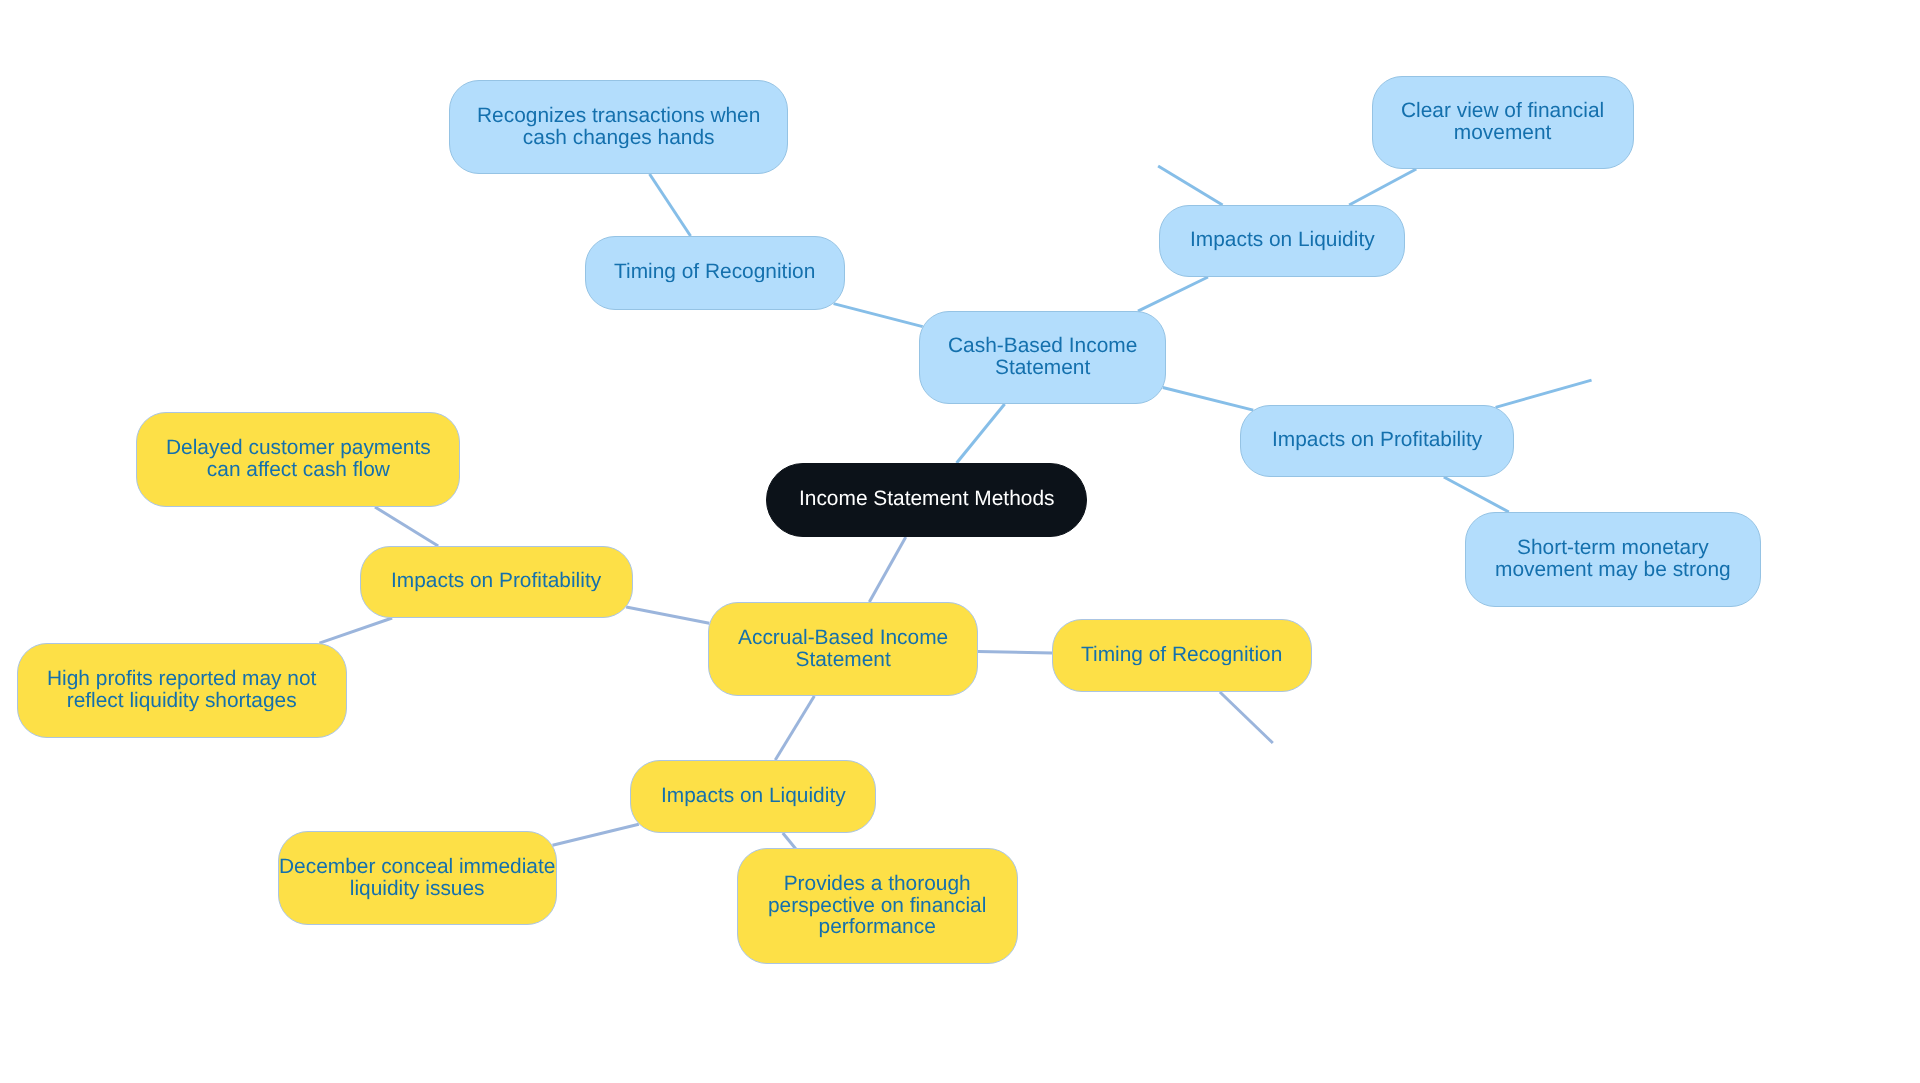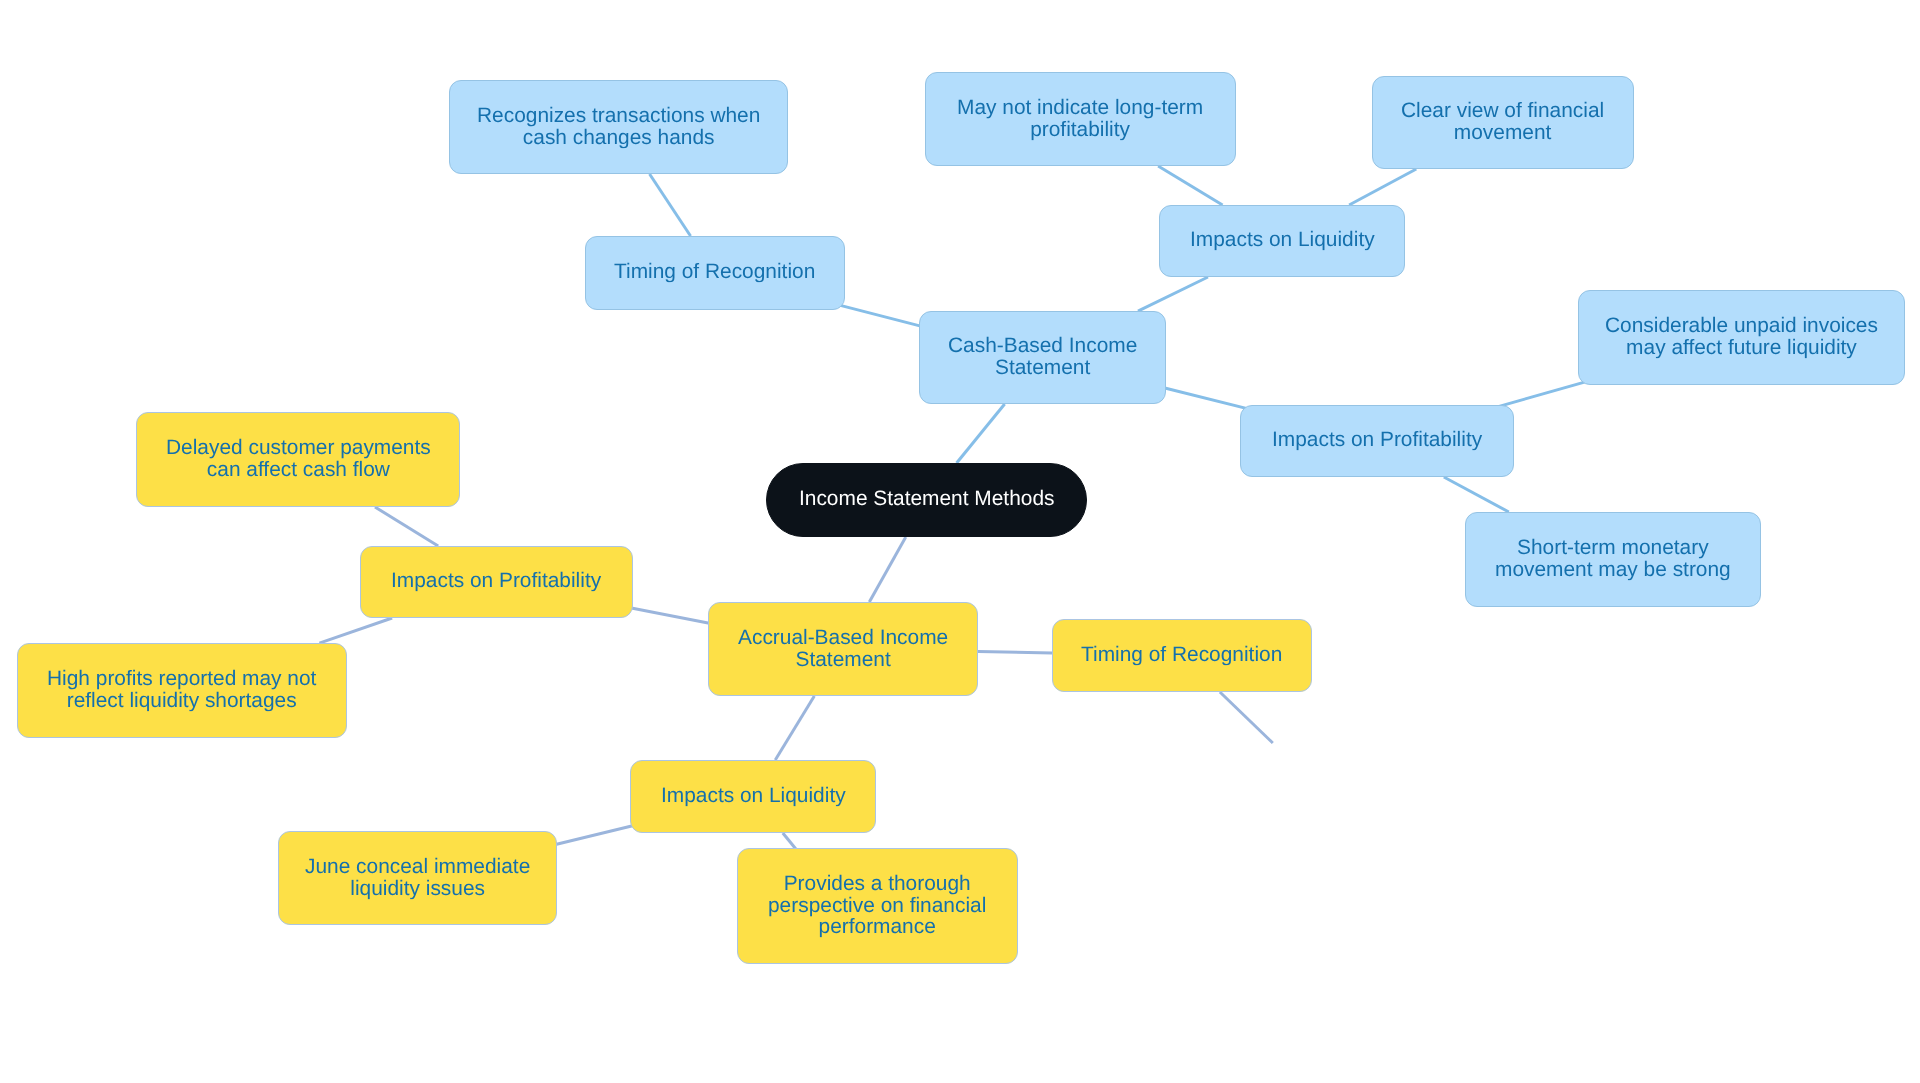--- a/index.html
+++ b/index.html
@@ -13,21 +13,21 @@
   #canvas{position:relative;width:1920px;height:1083px;}
   #edge-layer{position:absolute;left:0;top:0;width:1920px;height:1083px;}
   #node-layer{position:absolute;left:0;top:0;width:1920px;height:1083px;}
   .node{
     position:absolute;box-sizing:border-box;
     display:flex;align-items:center;justify-content:center;
     text-align:center;font-size:20.9px;line-height:21.5px;
   }
   .node-label{display:block;white-space:pre;transform:translate3d(0,-1.5px,0);will-change:transform;}
   .node.branch,.node.leaf{
-    border:1.6px solid #95c3e4;border-radius:12px;
+    border:1.6px solid #95c3e4;border-radius:30px;
     color:#1470ad;
   }
   .node.b-cash{background:#b3ddfc;border-color:#95c3e4;}
   .node.b-accrual{background:#fde047;border-color:#abc5e3;}
   .node.root{
     background:#0c1219;border:1.1px solid #0c1219;border-radius:37px;color:#ffffff;
   }
   .edge{fill:none;stroke-width:3;}
   .edge.e-cash{stroke:#86bee8;}
   .edge.e-accrual{stroke:#9bb5dc;}
@@ -71,55 +71,47 @@
     <div class="node branch b-cash" style="left: 585px; top: 236px; width: 260px; height: 74px;">
       <span class="node-label">Timing of Recognition</span>
     </div>
     <div class="node leaf b-cash" style="left: 449px; top: 80px; width: 339px; height: 94px;">
       <span class="node-label">Recognizes transactions when
 cash changes hands</span>
     </div>
     <div class="node branch b-cash" style="left: 1159px; top: 205px; width: 246px; height: 72px;">
       <span class="node-label">Impacts on Liquidity</span>
     </div>
-    <div class="node leaf b-cash" style="left: 925px; top: 72px; width: 311px; height: 94px;">
-      <span class="node-label">May not indicate long-term
-profitability</span>
-    </div>
     <div class="node leaf b-cash" style="left: 1372px; top: 76px; width: 262px; height: 93px;">
       <span class="node-label">Clear view of financial
 movement</span>
     </div>
     <div class="node branch b-cash" style="left: 1240px; top: 405px; width: 274px; height: 72px;">
       <span class="node-label">Impacts on Profitability</span>
-    </div>
-    <div class="node leaf b-cash" style="left: 1578px; top: 290px; width: 327px; height: 95px;">
-      <span class="node-label">Considerable unpaid invoices
-may affect future liquidity</span>
     </div>
     <div class="node leaf b-cash" style="left: 1449px; top: 512px; width: 296px; height: 95px; margin-left: 16px;">
       <span class="node-label">Short-term monetary
 movement may be strong</span>
     </div>
     <div class="node branch b-accrual" style="left: 360px; top: 546px; width: 273px; height: 72px;">
       <span class="node-label">Impacts on Profitability</span>
     </div>
     <div class="node leaf b-accrual" style="left: 136px; top: 412px; width: 324px; height: 95px;">
       <span class="node-label">Delayed customer payments
 can affect cash flow</span>
     </div>
     <div class="node leaf b-accrual" style="left: 17px; top: 643px; width: 330px; height: 95px;">
       <span class="node-label">High profits reported may not
 reflect liquidity shortages</span>
     </div>
     <div class="node branch b-accrual" style="left: 630px; top: 760px; width: 246px; height: 73px;">
       <span class="node-label">Impacts on Liquidity</span>
     </div>
     <div class="node leaf b-accrual" style="left: 278px; top: 831px; width: 279px; height: 94px;">
-      <span class="node-label">June conceal immediate
+      <span class="node-label">December conceal immediate
 liquidity issues</span>
     </div>
     <div class="node leaf b-accrual" style="left: 737px; top: 848px; width: 281px; height: 116px;">
       <span class="node-label">Provides a thorough
 perspective on financial
 performance</span>
     </div>
     <div class="node branch b-accrual" style="left: 1052px; top: 619px; width: 260px; height: 73px;">
       <span class="node-label">Timing of Recognition</span>
     </div>

